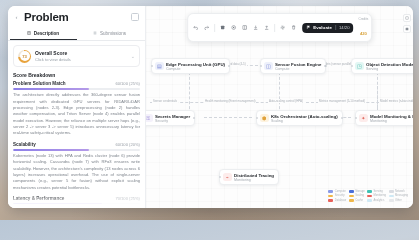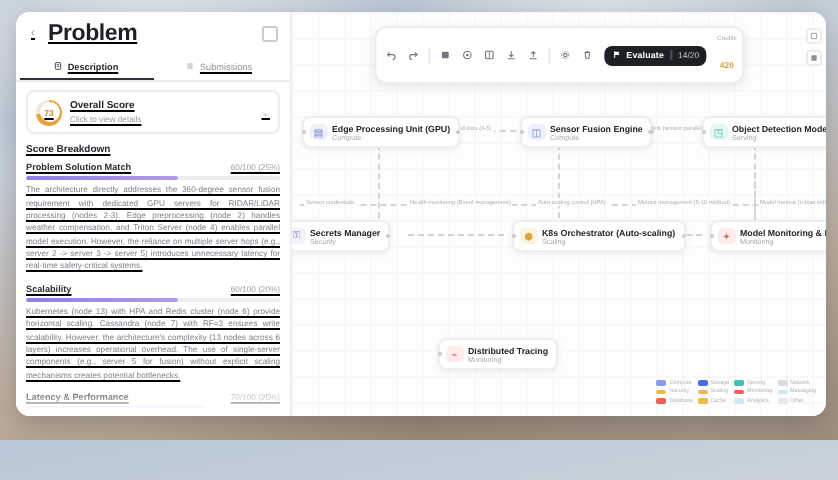--- a/index.html
+++ b/index.html
@@ -21,21 +21,20 @@
   }
   
   .app {
     position: absolute;
     left: 8px; top: 6px; right: 6px; bottom: 12px;
     background: #ffffff;
     border-radius: 7px;
     box-shadow: 0 3px 14px rgba(40,45,60,.30);
     display: flex;
     overflow: hidden;
-    text-decoration: underline;
   }
   
   .left-panel {
     width: 138px;
     flex: 0 0 138px;
     background: #fff;
     border-right: 1px solid #eceef1;
     display: flex;
     flex-direction: column;
     overflow: hidden;

